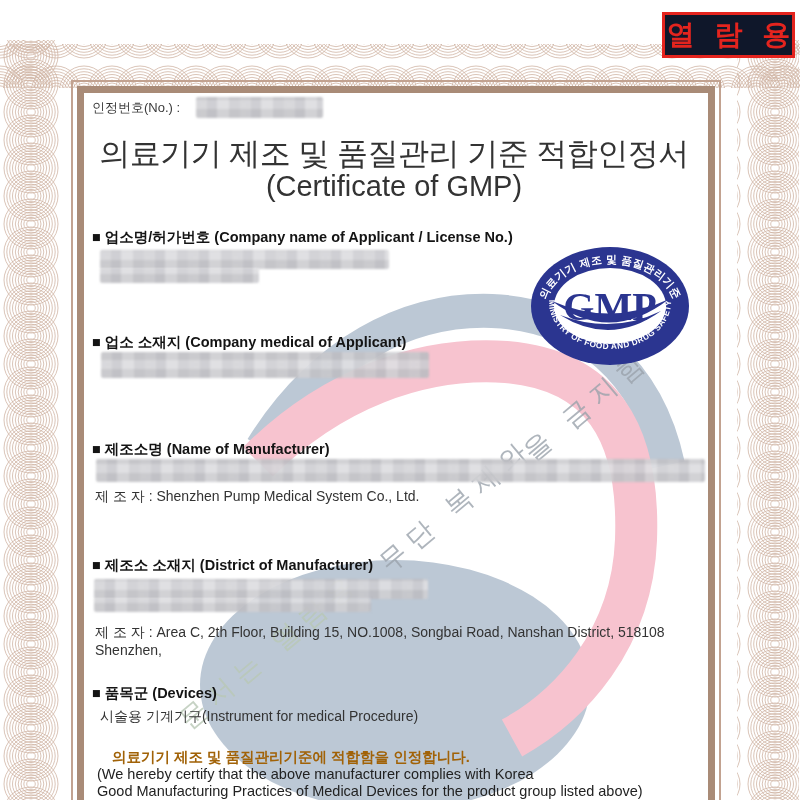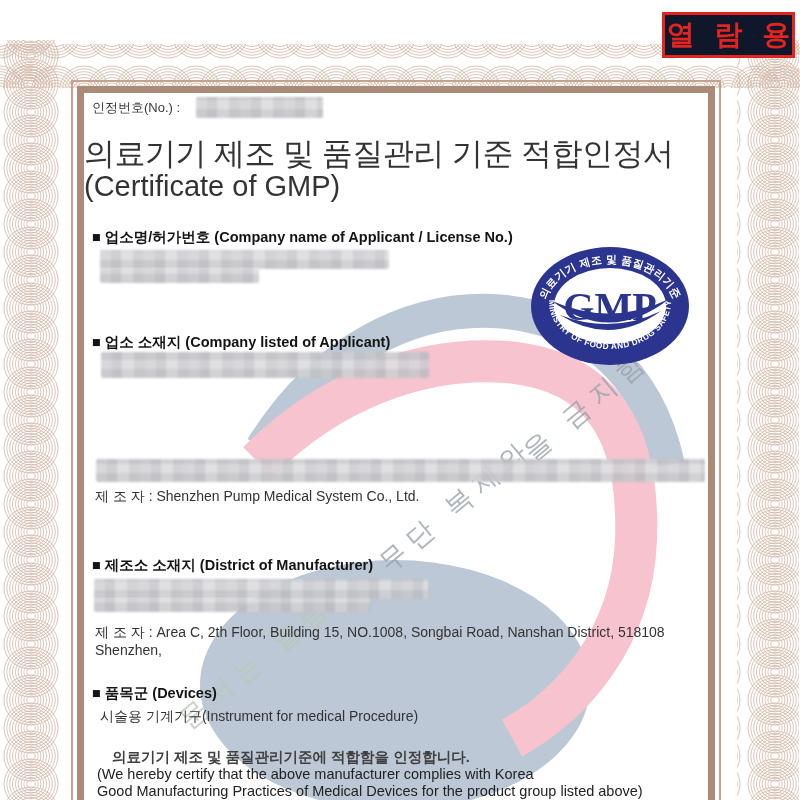--- a/index.html
+++ b/index.html
@@ -27,35 +27,35 @@
   #wm3 { left:183px; top:705px; }
   
   .redact { position:absolute; z-index:4; border-radius:2px; filter:blur(1.1px);
     background-image:
       repeating-linear-gradient(0deg, rgba(175,175,180,.35) 0 9px, rgba(215,215,219,.35) 9px 18px),
       repeating-linear-gradient(90deg, rgba(214,214,217,.9) 0 11px, rgba(198,198,203,.9) 11px 21px, rgba(226,226,229,.9) 21px 33px, rgba(205,205,209,.9) 33px 44px);
   }
   
   .txt { position:absolute; z-index:3; color:#333; }
   #cert-no { left:92px; top:99px; font-size:13px; color:#3a3a3a; }
-  .title-line { left:84px; width:620px; text-align:left; color:#333; }
+  .title-line { left:84px; width:620px; text-align:center; color:#333; }
   #title-kr { top:133px; font-size:31px; font-weight:500; letter-spacing:-.5px; }
   #title-en { top:170px; font-size:29px; font-weight:400; }
   .sec { left:92px; font-size:14.5px; font-weight:bold; color:#141414; }
   #sec-company { top:228px; }
   #sec-company-addr { top:333px; }
   #sec-manufacturer { top:440px; }
   #sec-manufacturer-addr { top:556px; }
   #sec-category { top:684px; }
   .val { font-size:14px; color:#333; }
   #manu-val { left:95px; top:488px; }
   #addr-val1 { left:95px; top:624px; width:615px; }
   #addr-val2 { left:95px; top:641px; }
   #cat-val { left:100px; top:708px; }
-  #closing-kr { left:112px; top:748px; font-size:14.5px; font-weight:bold; color:#404040; }
+  #closing-kr { left:112px; top:748px; font-size:14.5px; font-weight:bold; color:#a16207; }
   #closing-en1 { left:97px; top:766px; font-size:14.5px; color:#222; }
   #closing-en2 { left:97px; top:783px; font-size:14.5px; color:#222; }
   
   #gmp-seal { position:absolute; left:529px; top:245px; z-index:5; }
   
   #stamp { position:absolute; left:662px; top:12px; width:133px; height:46px; z-index:6;
     border:3px solid #e4241e; background:#0f172a; color:#e4241e;
     display:flex; align-items:center; justify-content:center;
     font-size:28px; font-weight:bold; letter-spacing:6px; padding-left:6px; white-space:nowrap; }
 </style>
@@ -125,39 +125,40 @@
   <div id="cert-no" class="txt">인정번호(No.) :</div>
   <div class="redact" style="left:196px; top:97px; width:127px; height:21px;"></div>
 
   <div id="title-kr" class="txt title-line">의료기기 제조 및 품질관리 기준 적합인정서</div>
   <div id="sec-company" class="txt sec">■ 업소명/허가번호 (Company name of Applicant / License No.)</div>
 
   <div id="title-en" class="txt title-line">(Certificate of GMP)</div>
   <div class="redact" style="left:100px; top:250px; width:289px; height:19px;"></div>
   <div class="redact" style="left:100px; top:268px; width:159px; height:15px;"></div>
 
-  <div id="sec-company-addr" class="txt sec">■ 업소 소재지 (Company listed of Applicant)</div>
+  <div id="sec-company-addr" class="txt sec">■ 업소 소재지 (Company medical of Applicant)</div>
   <div class="redact" style="left:101px; top:352px; width:328px; height:26px;"></div>
 
   <svg id="gmp-seal" width="162" height="122" viewBox="0 0 162 122">
     <ellipse cx="81" cy="61" rx="79" ry="59" fill="#2b3590"></ellipse>
     <ellipse cx="81" cy="61" rx="56" ry="38" fill="#ffffff"></ellipse>
     <path id="seal-top-arc" d="M 15 66 A 66 48 0 0 1 147 66" fill="none"></path>
     <path id="seal-bottom-arc" d="M 20 57 A 61 47 0 0 0 142 57" fill="none"></path>
     <text font-family="Liberation Sans, sans-serif" font-size="10.8" font-weight="bold" fill="#ffffff" letter-spacing="0.5">
       <textPath href="#seal-top-arc" startOffset="50%" text-anchor="middle">의료기기 제조 및 품질관리기준</textPath>
     </text>
     <text font-family="Liberation Sans, sans-serif" font-size="8.3" font-weight="bold" fill="#ffffff" letter-spacing="0.4">
       <textPath href="#seal-bottom-arc" startOffset="50%" text-anchor="middle">MINISTRY OF FOOD AND DRUG SAFETY</textPath>
     </text>
     <path d="M 23 56 Q 81 100 140 54 Q 82 82 23 56 Z" fill="#2b3590"></path>
     <path d="M 31 70 Q 82 102 132 66 Q 83 90 31 70 Z" fill="#2b3590"></path>
     <text x="81" y="75" text-anchor="middle" font-family="Liberation Serif, serif" font-size="40" font-weight="bold" fill="#2b3590">GMP</text>
   </svg>
 
+  <div id="sec-manufacturer" class="txt sec">■ 제조소명 (Name of Manufacturer)</div>
   <div class="redact" style="left:96px; top:459px; width:609px; height:23px;"></div>
   <div id="manu-val" class="txt val">제 조 자 : Shenzhen Pump Medical System Co., Ltd.</div>
 
   <div id="sec-manufacturer-addr" class="txt sec">■ 제조소 소재지 (District of Manufacturer)</div>
   <div class="redact" style="left:94px; top:579px; width:334px; height:20px;"></div>
   <div class="redact" style="left:94px; top:598px; width:277px; height:14px;"></div>
   <div id="addr-val1" class="txt val">제 조 자 : Area C, 2th Floor, Building 15, NO.1008, Songbai Road, Nanshan District, 518108 Shenzhen,</div>
 
   <div id="sec-category" class="txt sec">■ 품목군 (Devices)</div>
   <div id="cat-val" class="txt val">시술용 기계기구(Instrument for medical Procedure)</div>

